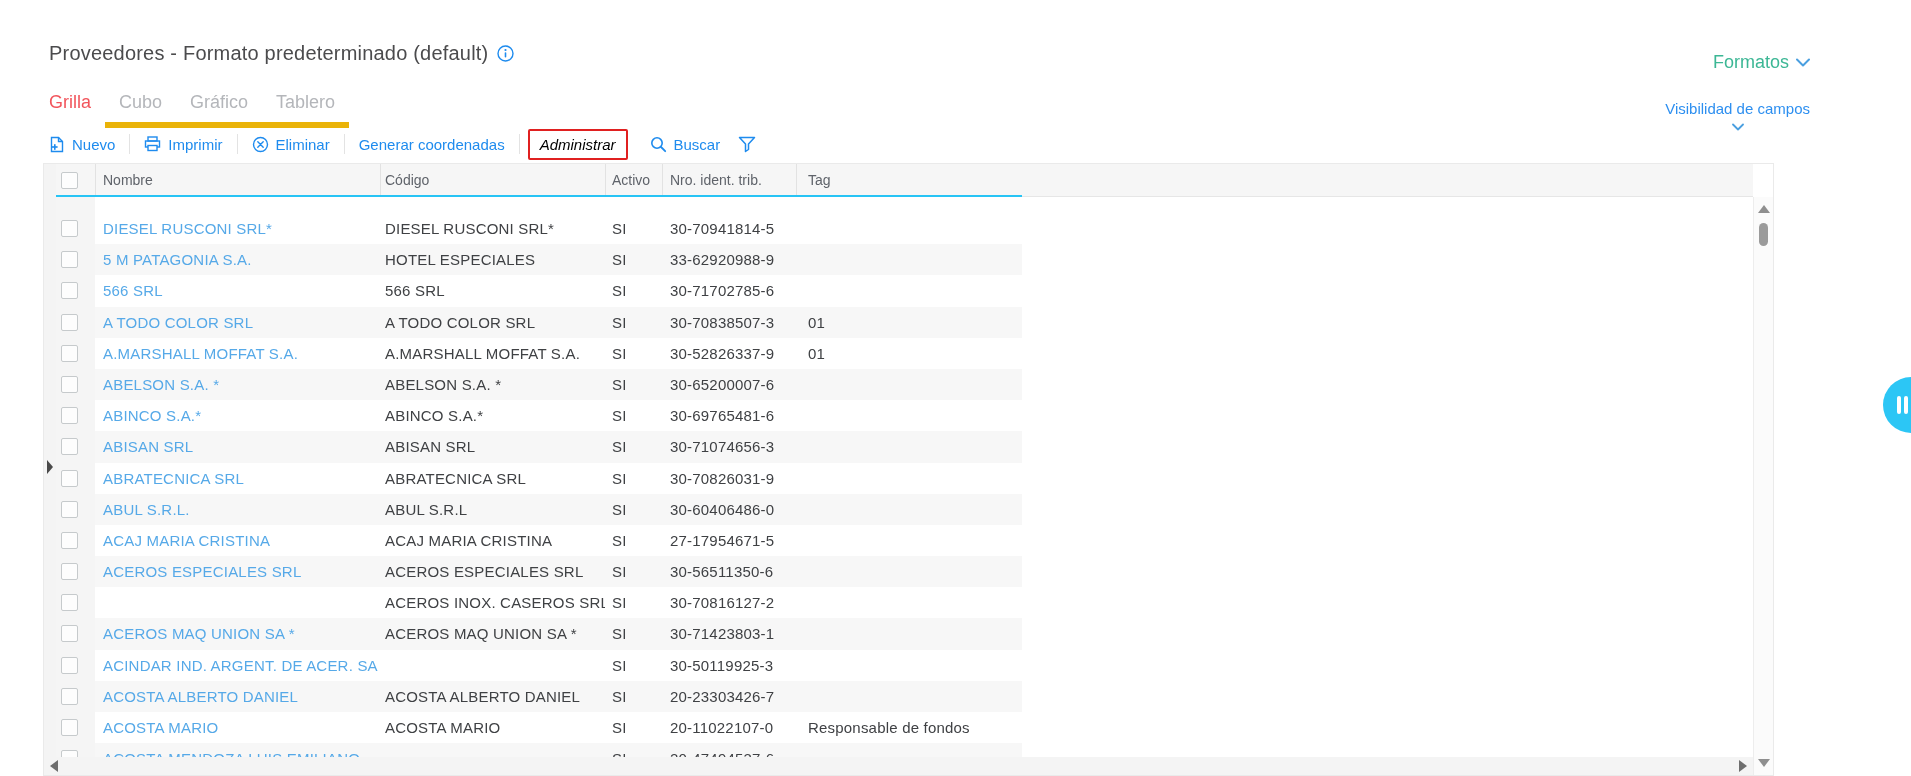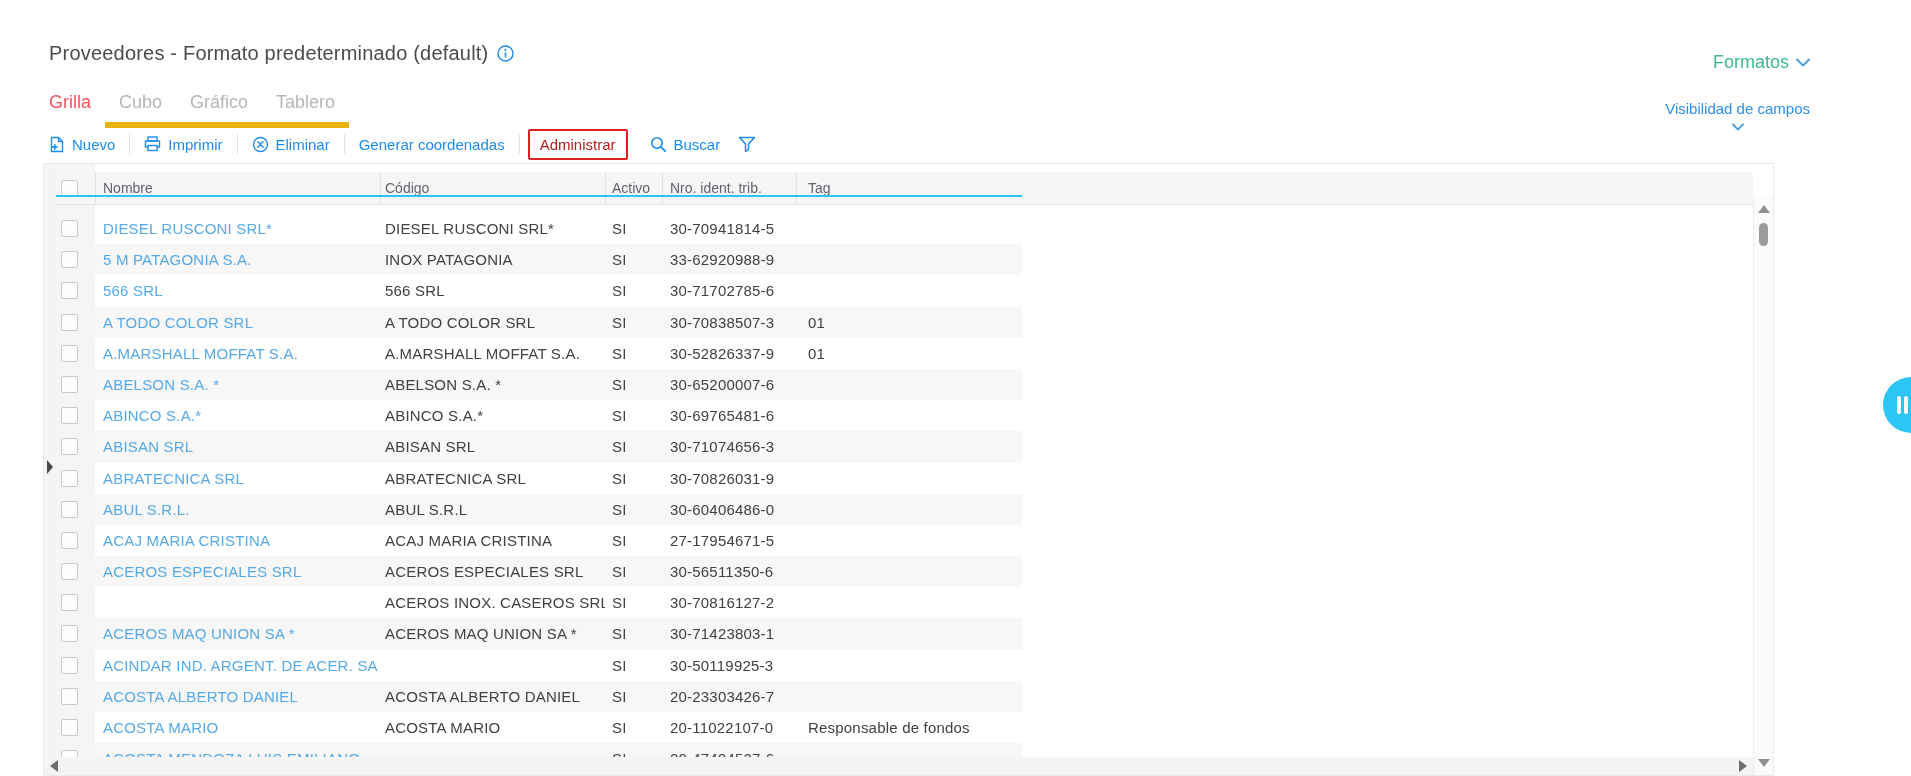--- a/index.html
+++ b/index.html
@@ -21,32 +21,32 @@
   .tabs { position:absolute; left:49px; top:92px; display:flex; font-size:18px; font-weight:500; }
   .tab { color:#b4b6ba; padding:0 14px 9px 14px; border-bottom:6px solid #eab308; cursor:pointer; }
   .tab.active { color:#f2555c; border-bottom-color:transparent; padding-left:0; }
 
   
   .toolbar { position:absolute; left:49px; top:129px; display:flex; align-items:center;
              font-size:15px; color:#1e8bee; height:30px; }
   .tbtn { display:flex; align-items:center; gap:7px; padding:0 14px; cursor:pointer; white-space:nowrap; }
   .tbtn:first-child { padding-left:0; }
   .tsep { width:1px; height:20px; background:#e3e3e3; }
-  .tbtn.dark { color:#b91c1c; }
+  .tbtn.dark { color:#000000;font-style:italic; }
   .annotated { border:2px solid #e02020; border-radius:2px; padding:5px 10px; margin:0 8px; }
   .filter-btn { padding:0 2px 0 4px; cursor:pointer; display:flex; align-items:center; }
 
   
   .grid { position:absolute; left:43px; top:163px; width:1731px; height:613px;
           border:1px solid #eaeaea; background:#fff; overflow:hidden; }
   .rail { position:absolute; left:0; top:0; width:12px; height:100%; background:#f4f4f4; }
   .rail-handle { position:absolute; left:3px; top:296px; width:0; height:0; cursor:pointer;
           border-top:7px solid transparent; border-bottom:7px solid transparent; border-left:6px solid #4a4a4a; }
 
-  .ghead { position:absolute; left:12px; top:8px; right:20px; height:33px; background:#f6f6f6;
+  .ghead { position:absolute; left:12px; top:0; right:20px; height:33px; background:#f6f6f6;
            border-bottom:1px solid #e6e6e6; font-size:14px; color:#5f636a; }
   .ghead .hcell { position:absolute; top:0; line-height:33px; white-space:nowrap; }
   .hdiv { position:absolute; top:0; width:1px; height:33px; background:#e2e2e2; }
   .cyanline { position:absolute; left:12px; top:31px; width:966px; height:2px; background:#27c4f5; }
 
   .cbcol { position:absolute; left:12px; top:0; bottom:18px; width:39px; background:#f5f5f5; }
 
   .rows { position:absolute; left:12px; top:49px; right:20px; }
   .row { position:relative; height:31.2px; }
   .row .stripe { position:absolute; left:39px; top:0; width:927px; height:100%; background:transparent; }
@@ -217,21 +217,21 @@
     <span class="cell c-nombre">DIESEL RUSCONI SRL*</span>
     <span class="cell c-codigo">DIESEL RUSCONI SRL*</span>
     <span class="cell c-activo">SI</span>
     <span class="cell c-nit">30-70941814-5</span>
     <span class="cell c-tag"></span>
   </div>
       <div class="row alt">
     <div class="stripe"></div>
     <div class="checkbox"></div>
     <span class="cell c-nombre">5 M PATAGONIA S.A.</span>
-    <span class="cell c-codigo">INOX PATAGONIA</span>
+    <span class="cell c-codigo">HOTEL ESPECIALES</span>
     <span class="cell c-activo">SI</span>
     <span class="cell c-nit">33-62920988-9</span>
     <span class="cell c-tag"></span>
   </div>
       <div class="row">
     <div class="stripe"></div>
     <div class="checkbox"></div>
     <span class="cell c-nombre">566 SRL</span>
     <span class="cell c-codigo">566 SRL</span>
     <span class="cell c-activo">SI</span>

